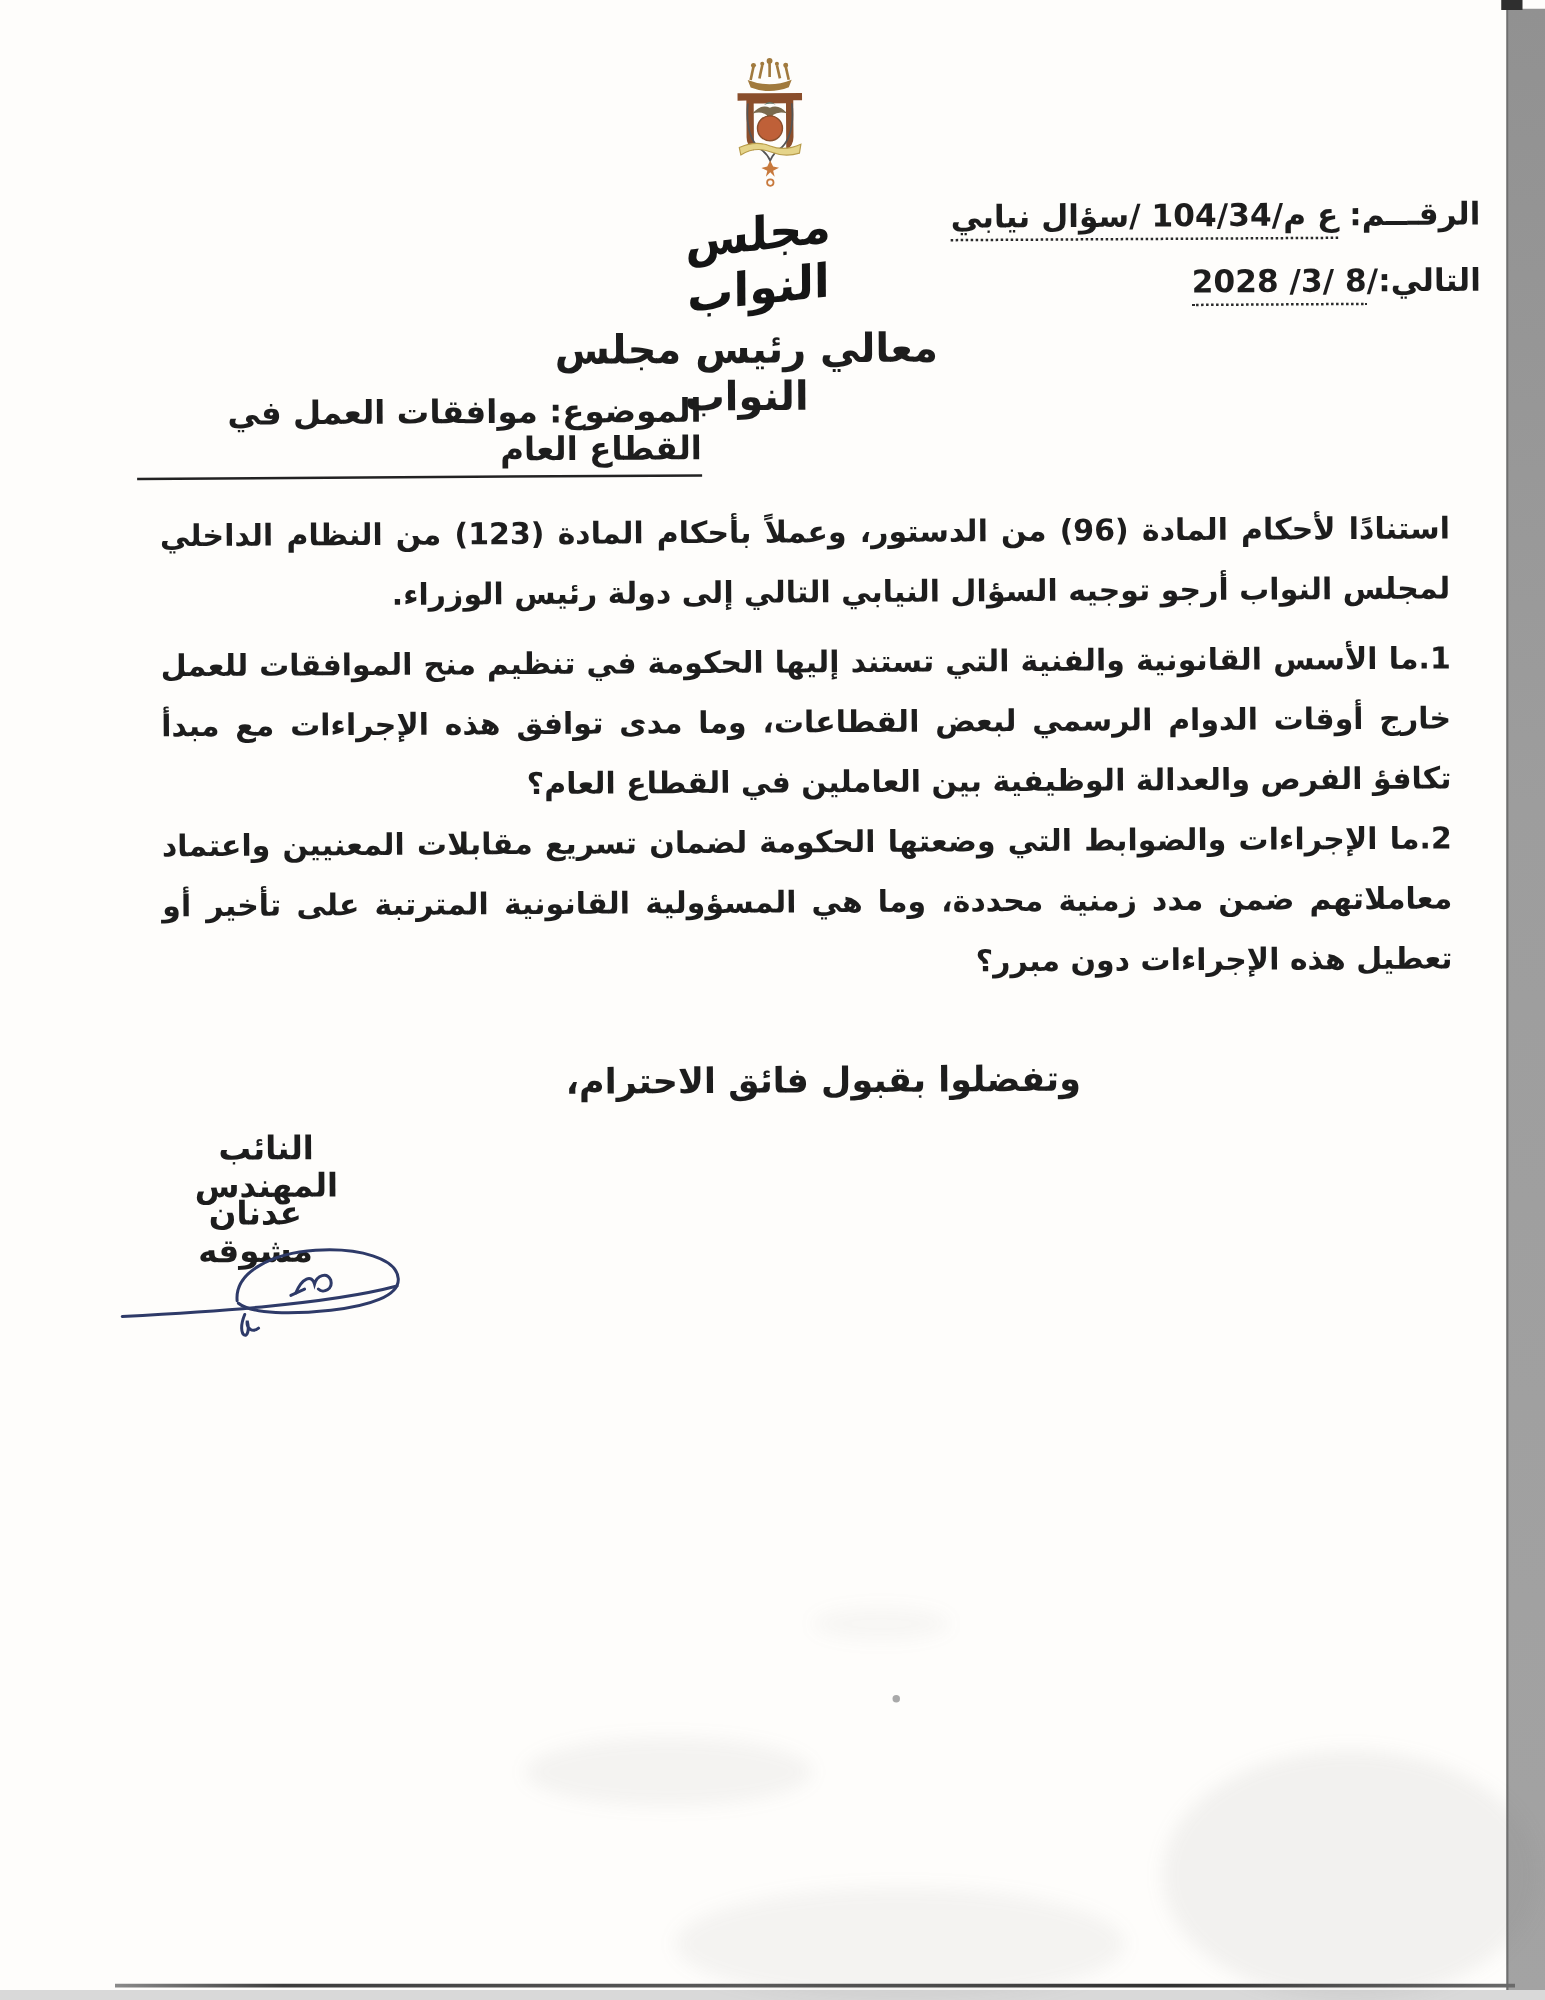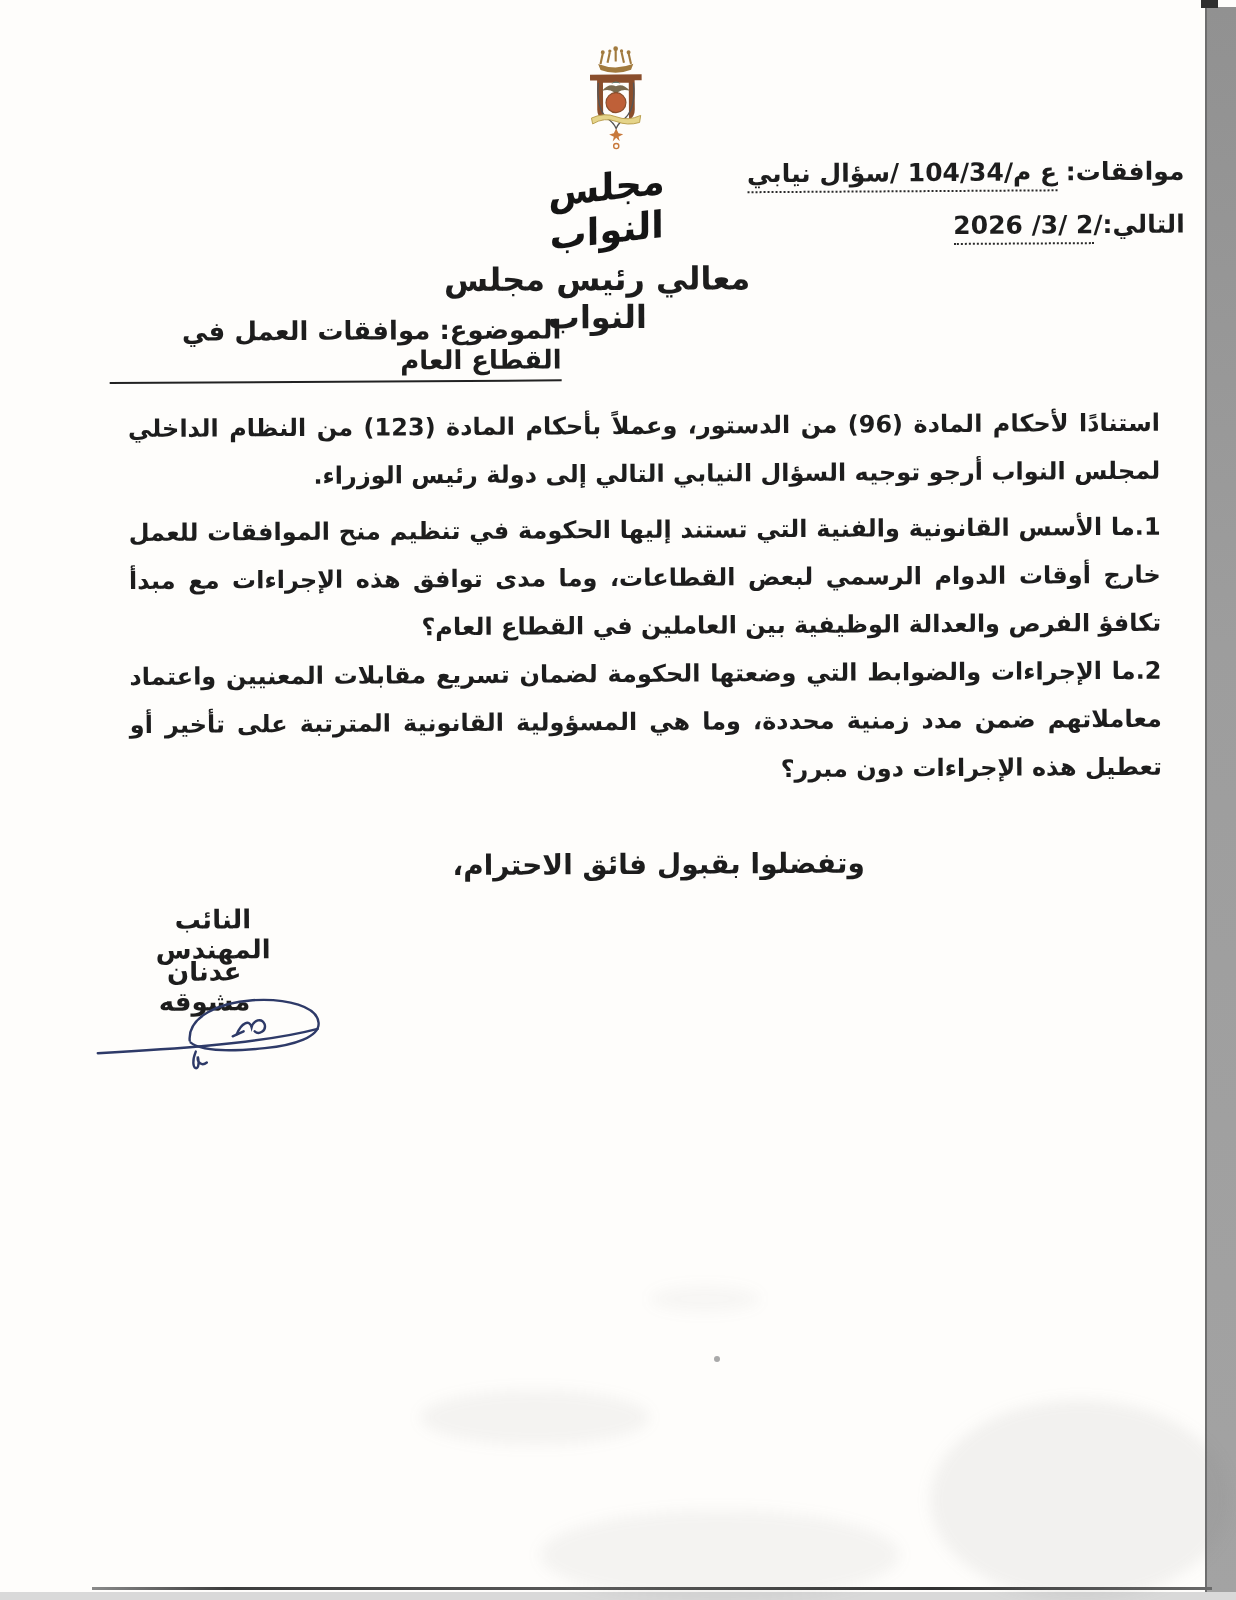--- a/index.html
+++ b/index.html
@@ -104,26 +104,26 @@
 
         <path d="M29,63 Q40,58 50,62 Q60,66 71,61 L70,67 Q60,70 50,66 Q40,62 30,68 Z" fill="#e5d489" stroke="#b89c4a" stroke-width="0.8"></path>
 
         <path d="M50,72 L52,76 L56,77 L52,79 L53,83 L50,80 L47,83 L48,79 L44,77 L48,76 Z" fill="#c8793c"></path>
         <circle cx="50" cy="87" r="2.2" fill="none" stroke="#c8793c" stroke-width="1.2"></circle>
       </svg>
     </div>
     <div class="abs ar calligraphy">مجلس النواب</div>
 
     <div class="abs ar refline">
-      <span>موافقات:</span>
+      <span>الرقـــم:</span>
       <span> </span>
       <span class="uval">ع م/104/34 /سؤال نيابي</span>
     </div>
     <div class="abs ar dateline">
-      <span>التالي:/</span><span class="uval">2 /3/ 2026</span>
+      <span>التالي:/</span><span class="uval">8 /3/ 2028</span>
     </div>
 
     <div class="abs ar recipient">معالي رئيس مجلس النواب</div>
     <div class="abs ar subject">الموضوع: موافقات العمل في القطاع العام</div>
 
     <div class="abs ar bodytext intro">استنادًا لأحكام المادة (96) من الدستور، وعملاً بأحكام المادة (123) من النظام الداخلي لمجلس النواب أرجو توجيه السؤال النيابي التالي إلى دولة رئيس الوزراء.</div>
     <div class="abs ar bodytext q1">1.ما الأسس القانونية والفنية التي تستند إليها الحكومة في تنظيم منح الموافقات للعمل خارج أوقات الدوام الرسمي لبعض القطاعات، وما مدى توافق هذه الإجراءات مع مبدأ تكافؤ الفرص والعدالة الوظيفية بين العاملين في القطاع العام؟</div>
     <div class="abs ar bodytext q2">2.ما الإجراءات والضوابط التي وضعتها الحكومة لضمان تسريع مقابلات المعنيين واعتماد معاملاتهم ضمن مدد زمنية محددة، وما هي المسؤولية القانونية المترتبة على تأخير أو تعطيل هذه الإجراءات دون مبرر؟</div>
 
     <div class="abs ar closing">وتفضلوا بقبول فائق الاحترام،</div>

